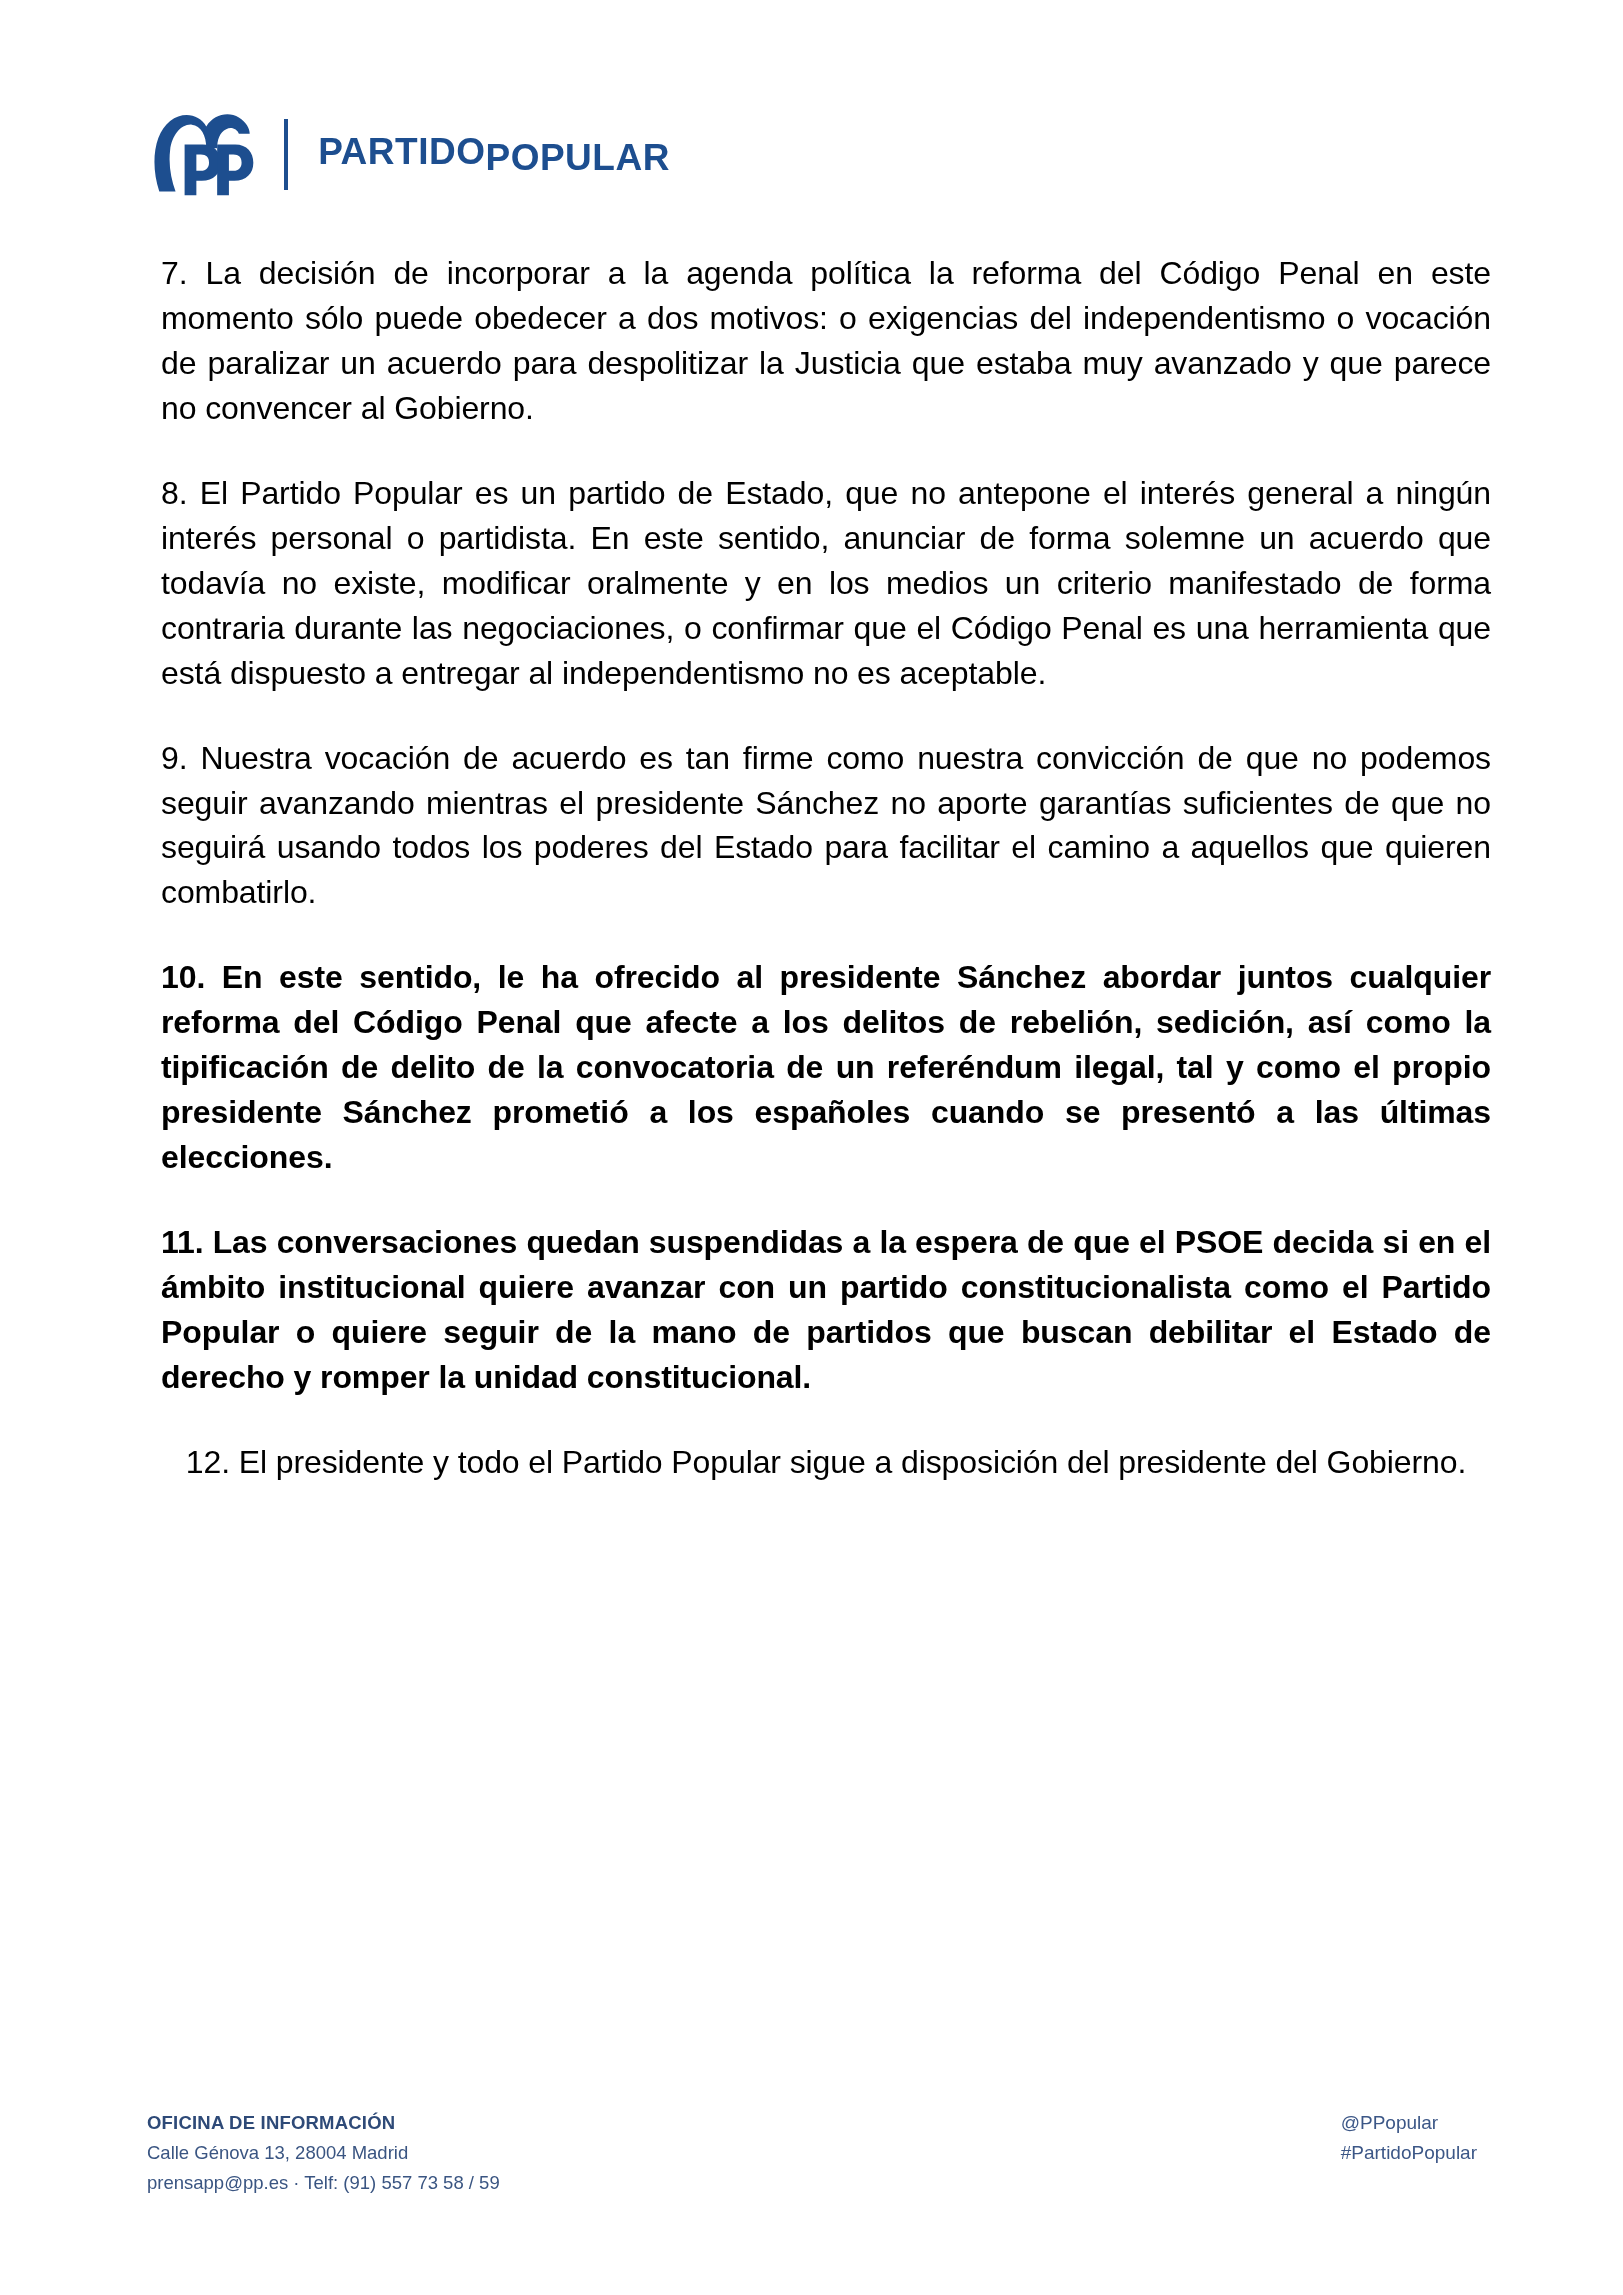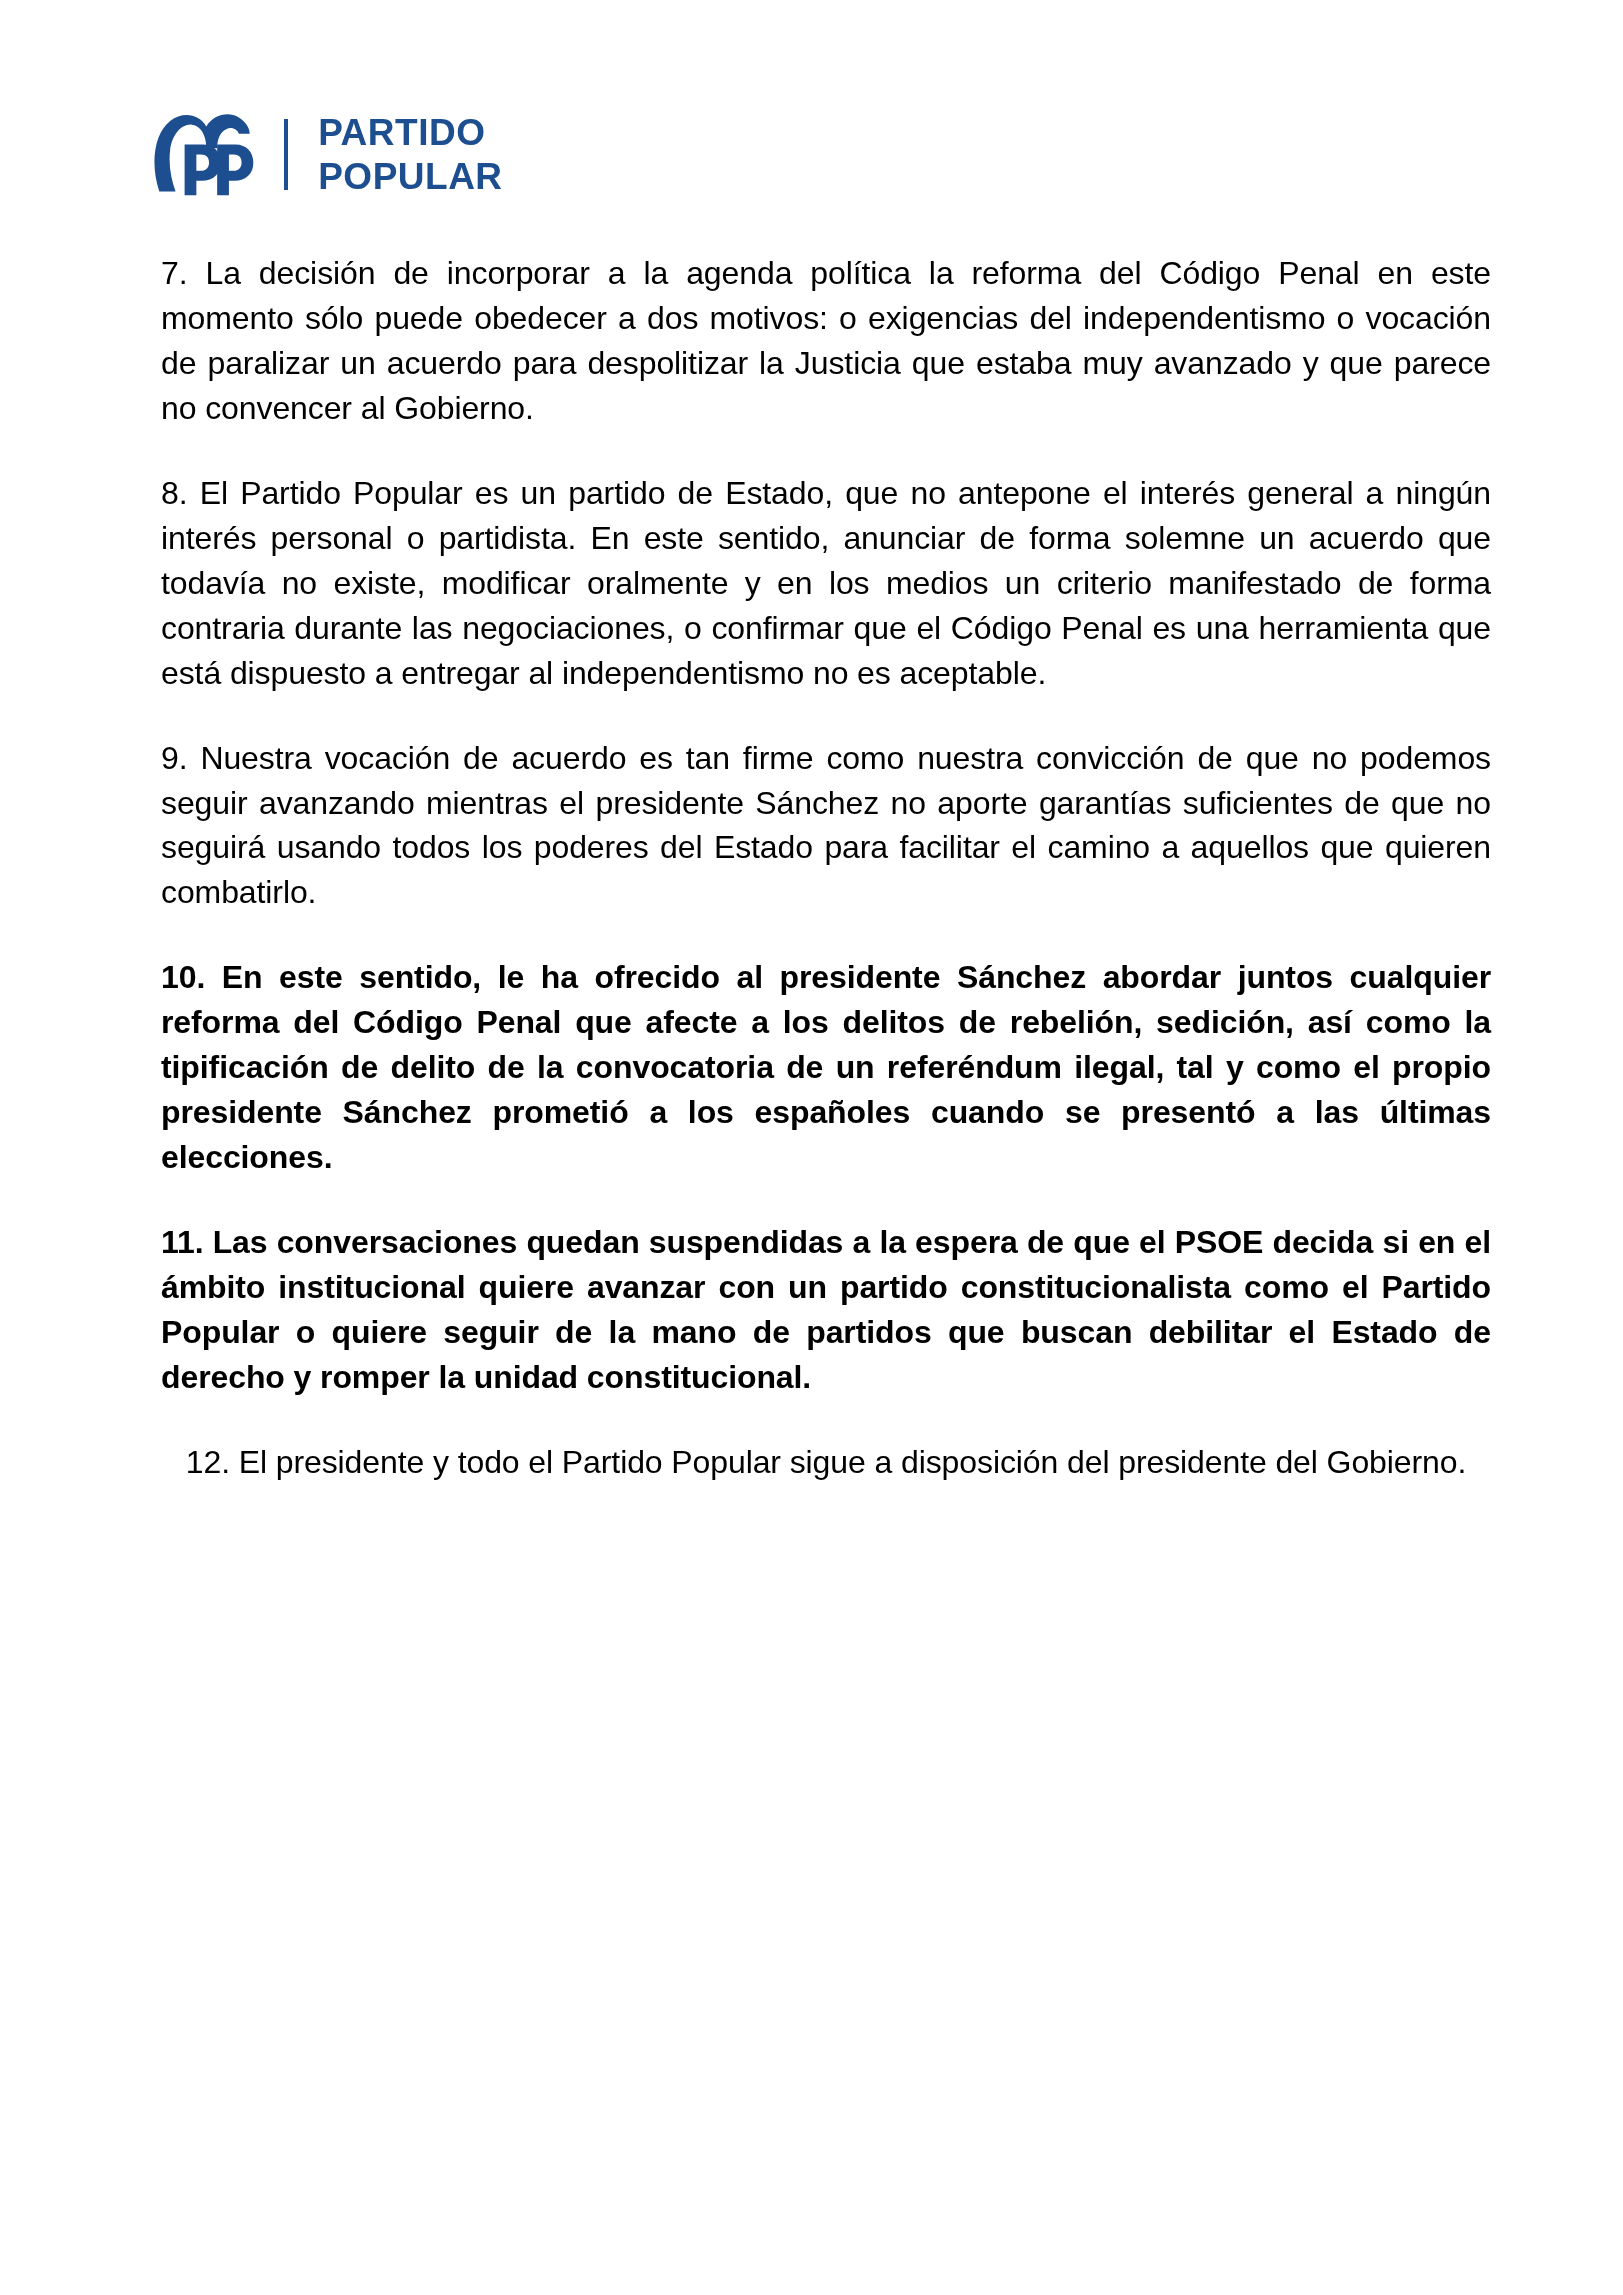--- a/index.html
+++ b/index.html
@@ -47,21 +47,21 @@
     display: block;
   }
   .brand-divider {
     width: 3.6px;
     height: 71px;
     background: #1d4e8f;
     flex: 0 0 auto;
   }
   .brand-words {
     display: flex;
-    flex-direction: column;
+    flex-direction: row;
     line-height: 1.0;
     color: #1d4e8f;
     font-weight: 700;
     font-size: 37px;
     letter-spacing: 0.5px;
     padding-left: 3.6px;
   }
   .brand-words span { display: block; }
   .brand-words .l2 { margin-top: 6.3px; }
 
@@ -155,15 +155,26 @@
 
   <div class="content">
     <p class="para">7. La decisión de incorporar a la agenda política la reforma del Código Penal en este momento sólo puede obedecer a dos motivos: o exigencias del independentismo o vocación de paralizar un acuerdo para despolitizar la Justicia que estaba muy avanzado y que parece no convencer al Gobierno.</p>
     <p class="para">8. El Partido Popular es un partido de Estado, que no antepone el interés general a ningún interés personal o partidista. En este sentido, anunciar de forma solemne un acuerdo que todavía no existe, modificar oralmente y en los medios un criterio manifestado de forma contraria durante las negociaciones, o confirmar que el Código Penal es una herramienta que está dispuesto a entregar al independentismo no es aceptable.</p>
     <p class="para">9. Nuestra vocación de acuerdo es tan firme como nuestra convicción de que no podemos seguir avanzando mientras el presidente Sánchez no aporte garantías suficientes de que no seguirá usando todos los poderes del Estado para facilitar el camino a aquellos que quieren combatirlo.</p>
     <p class="para bold">10. En este sentido, le ha ofrecido al presidente Sánchez abordar juntos cualquier reforma del Código Penal que afecte a los delitos de rebelión, sedición, así como la tipificación de delito de la convocatoria de un referéndum ilegal, tal y como el propio presidente Sánchez prometió a los españoles cuando se presentó a las últimas elecciones.</p>
     <p class="para bold">11. Las conversaciones quedan suspendidas a la espera de que el PSOE decida si en el ámbito institucional quiere avanzar con un partido constitucionalista como el Partido Popular o quiere seguir de la mano de partidos que buscan debilitar el Estado de derecho y romper la unidad constitucional.</p>
     <p class="para last-natural">12. El presidente y todo el Partido Popular sigue a disposición del presidente del Gobierno.</p>
   </div>
 
+  <div class="footer">
+    <div class="footer-left">
+      <div class="office">OFICINA DE INFORMACIÓN</div>
+      <div class="addr">Calle Génova 13, 28004 Madrid</div>
+      <div class="contact">prensapp@pp.es · Telf: (91) 557 73 58 / 59</div>
+    </div>
+    <div class="footer-right">
+      <div>@PPopular</div>
+      <div>#PartidoPopular</div>
+    </div>
+  </div>
 
 </div>
 
 
 </body></html>

